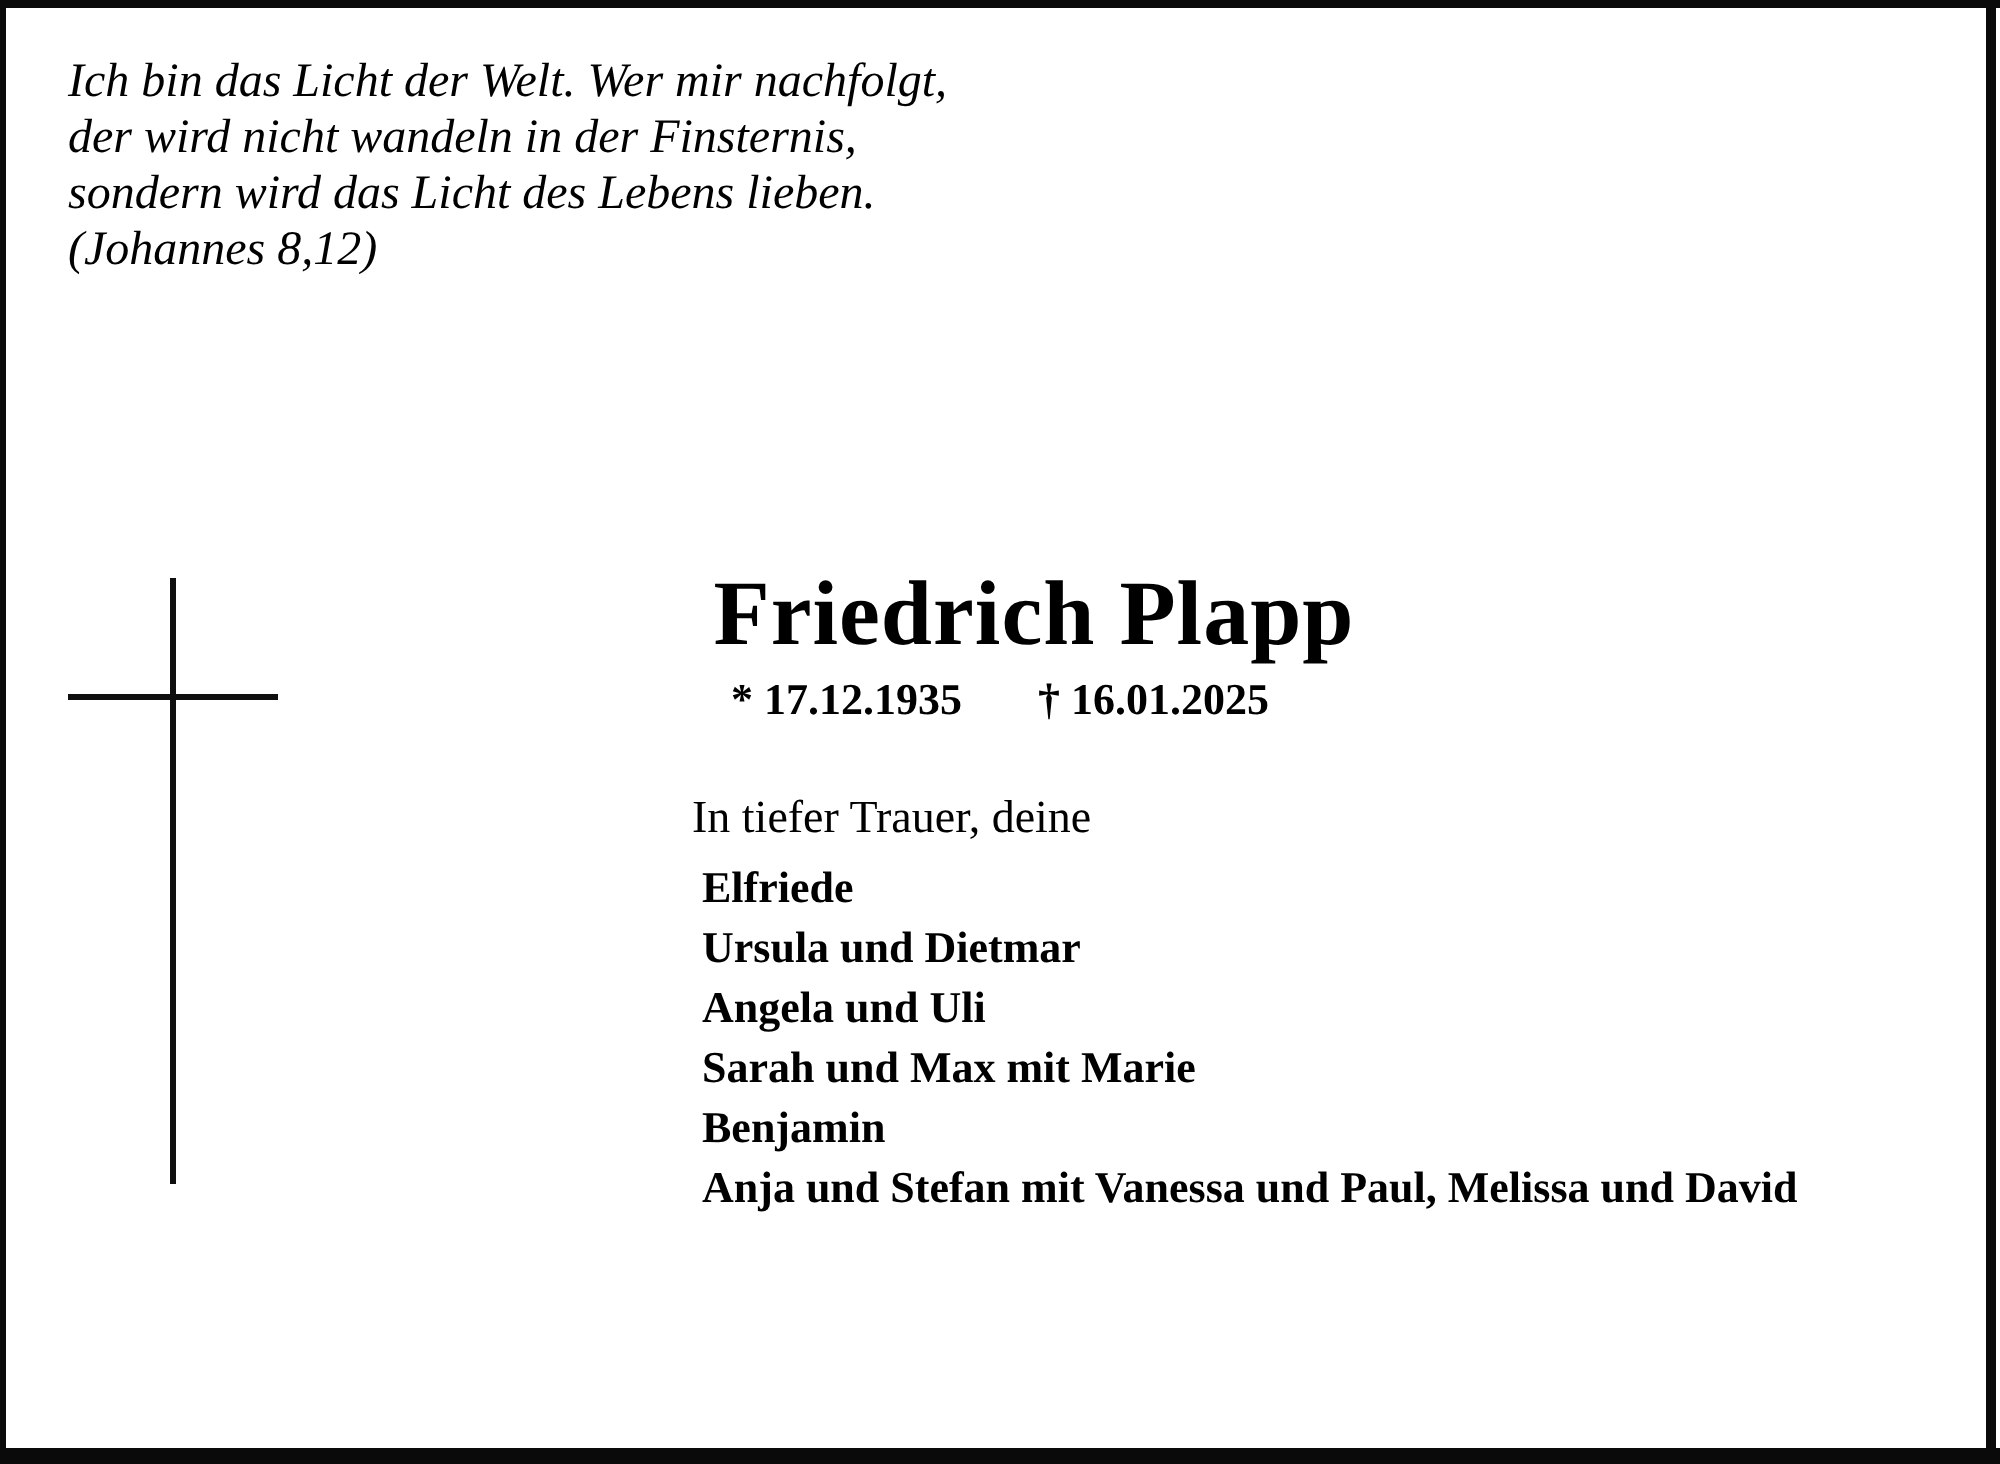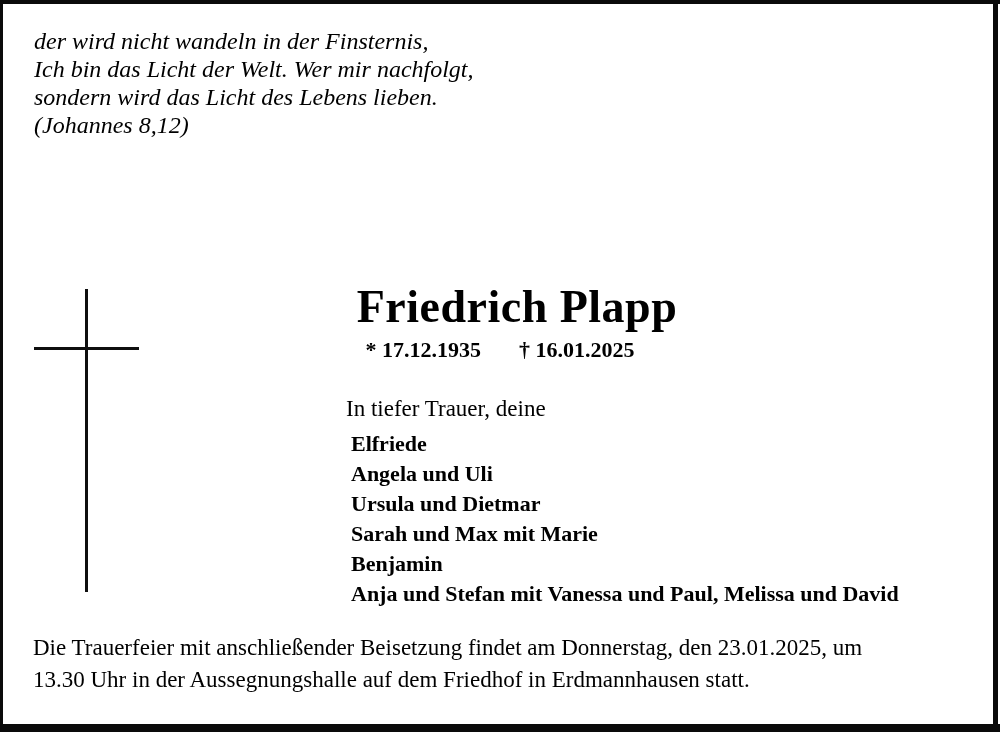--- a/index.html
+++ b/index.html
@@ -101,47 +101,43 @@
 <body>
 
 <div class="page">
 
   <div class="frame frame-top"></div>
   <div class="frame frame-bottom"></div>
   <div class="frame frame-left"></div>
   <div class="frame frame-right"></div>
 
   <div class="quote">
+    <span class="line">Ich bin das Licht der Welt. Wer mir nachfolgt,</span>
     <span class="line">der wird nicht wandeln in der Finsternis,</span>
-    <span class="line">Ich bin das Licht der Welt. Wer mir nachfolgt,</span>
     <span class="line">sondern wird das Licht des Lebens lieben.</span>
     <span class="line">(Johannes 8,12)</span>
   </div>
 
 
   <div class="deceased-name">Friedrich Plapp</div>
 
   <div class="dates">
     <span class="birth">* 17.12.1935</span><span class="death">† 16.01.2025</span>
   </div>
 
   <div>
     <div class="cross-bar cross-vertical"></div>
     <div class="cross-bar cross-horizontal"></div>
   </div>
 
   <div class="mourning-heading">In tiefer Trauer, deine</div>
 
   <div class="mourners">
     <span class="line">Elfriede</span>
+    <span class="line">Ursula und Dietmar</span>
     <span class="line">Angela und Uli</span>
-    <span class="line">Ursula und Dietmar</span>
     <span class="line">Sarah und Max mit Marie</span>
     <span class="line">Benjamin</span>
     <span class="line">Anja und Stefan mit Vanessa und Paul, Melissa und David</span>
   </div>
 
-  <div class="funeral">
-    <span class="line">Die Trauerfeier mit anschließender Beisetzung findet am Donnerstag, den 23.01.2025, um</span>
-    <span class="line">13.30 Uhr in der Aussegnungshalle auf dem Friedhof in Erdmannhausen statt.</span>
-  </div>
 
 </div>
 
 </body></html>

